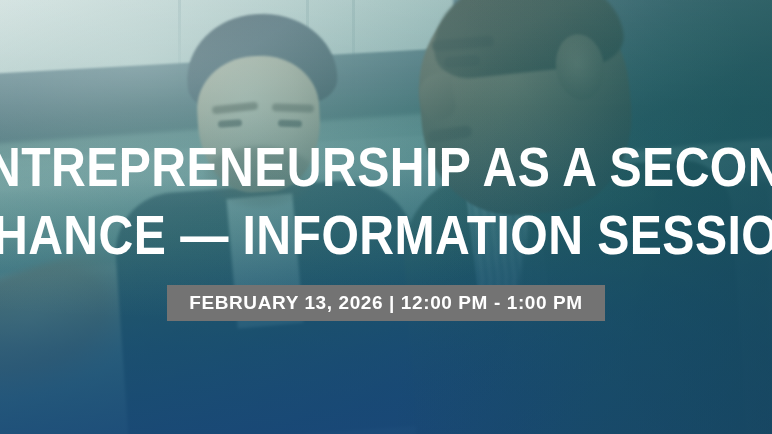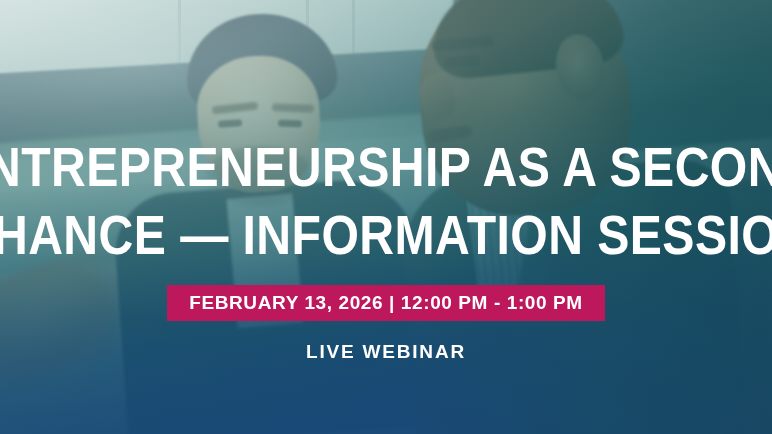--- a/index.html
+++ b/index.html
@@ -345,21 +345,21 @@
     text-align: center;
     text-transform: uppercase;
     transform: scaleX(0.86);
     white-space: nowrap;
   }
   .title-line1 { margin-top: 133px; }
   .title-line2 { margin-top: 0px; }
 
   .date-badge {
     margin-top: 16px;
-    background: #be185d;
+    background: #737373;
     color: #ffffff;
     font-family: "Liberation Sans", sans-serif;
     font-weight: 700;
     font-size: 19px;
     letter-spacing: 0.6px;
     padding: 8px 22px 9px 22px;
     white-space: nowrap;
     line-height: 1;
   }
   .subtitle {
@@ -417,16 +417,15 @@
 
   <div class="overlay-a"></div>
   <div class="overlay-b"></div>
   <div class="overlay-c"></div>
   <div class="overlay-d"></div>
 
   <div class="content">
     <h1 class="title title-line1">ENTREPRENEURSHIP AS A SECOND</h1>
     <h1 class="title title-line2">CHANCE — INFORMATION SESSION</h1>
     <div class="date-badge">FEBRUARY 13, 2026 | 12:00 PM - 1:00 PM</div>
-    <div class="subtitle">LIVE WEBINAR</div>
   </div>
 
 </div>
 
 </body></html>

